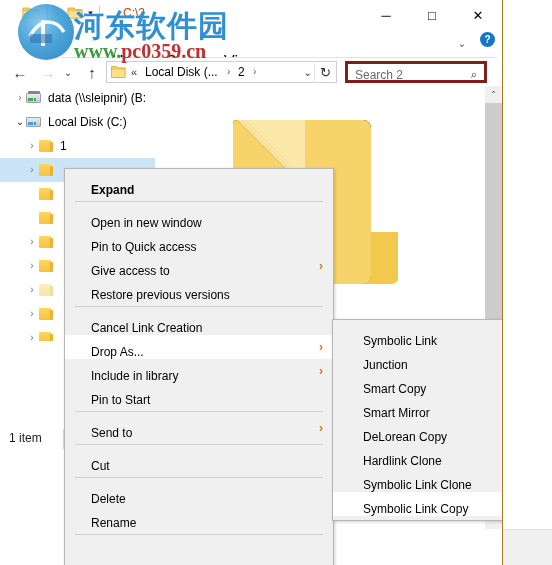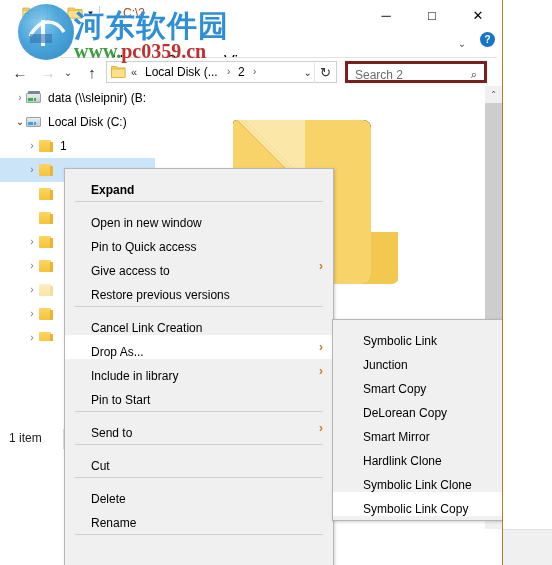--- a/index.html
+++ b/index.html
@@ -547,24 +547,24 @@
     <div class="mi">
       <span>Symbolic Link</span>
     </div>
     <div class="mi">
       <span>Junction</span>
     </div>
     <div class="mi">
       <span>Smart Copy</span>
     </div>
     <div class="mi">
+      <span>Smart Mirror</span>
+    </div>
+    <div class="mi">
       <span>DeLorean Copy</span>
-    </div>
-    <div class="mi">
-      <span>Smart Mirror</span>
     </div>
     <div class="mi">
       <span>Hardlink Clone</span>
     </div>
     <div class="mi">
       <span>Symbolic Link Clone</span>
     </div>
     <div class="mi hl">
       <span>Symbolic Link Copy</span>
     </div>

